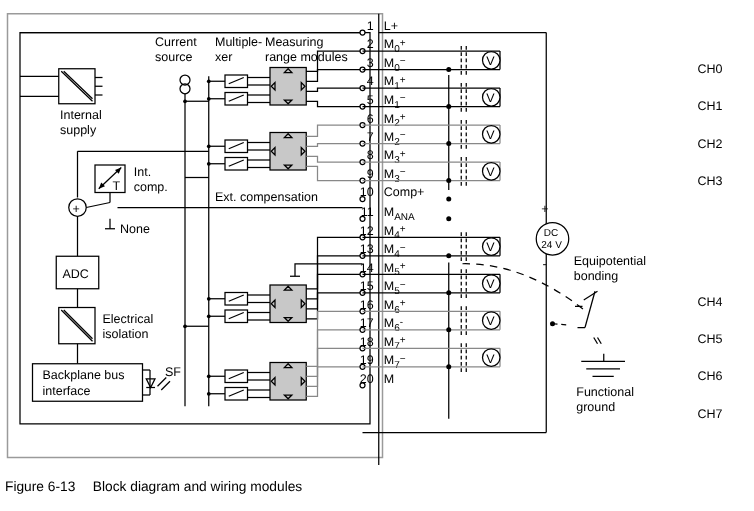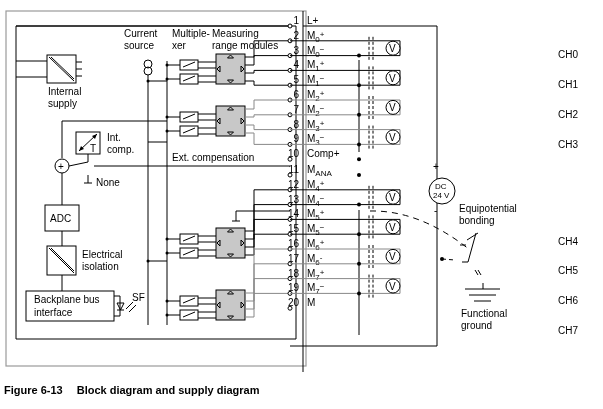--- a/index.html
+++ b/index.html
@@ -1,21 +1,21 @@
 <!DOCTYPE html>
 <html><head>
 <meta charset="utf-8">
 <style>
   html,body{margin:0;padding:0;background:#ffffff;}
   body{width:603px;height:409px;position:relative;overflow:hidden;font-family:"Liberation Sans",sans-serif;color:#000;}
   svg{position:absolute;left:0;top:0;}
   .t{font-family:"Liberation Sans",sans-serif;font-size:10px;fill:#000;}
   .ts{font-family:"Liberation Sans",sans-serif;font-size:7px;fill:#000;}
   .cap{position:absolute;left:4px;top:384px;font-size:11px;white-space:pre;}
-  .cap span{display:inline-block;font-weight:bold;}
+  .cap span{display:inline-block;}
 </style>
 </head>
 <body>
 
 <svg id="diagram" width="603" height="409" viewBox="0 0 603 409" xmlns="http://www.w3.org/2000/svg">
 
   <rect x="6" y="11" width="300" height="355" fill="none" stroke="#9a9a9a" stroke-width="1.2"></rect>
 
   <path d="M16 26 H296 V339 H16 Z" fill="none" stroke="#000" stroke-width="1"></path>
 
@@ -429,13 +429,13 @@
       <text class="t" x="558" y="245">CH4</text>
       <text class="t" x="558" y="274">CH5</text>
       <text class="t" x="558" y="304">CH6</text>
       <text class="t" x="558" y="334">CH7</text>
     </g>
 
   <polyline points="236,221 236,211 290,211" fill="none" stroke="#000"></polyline>
   <line x1="232" y1="221" x2="240" y2="221" stroke="#000"></line>
 </svg>
 
-<div class="cap"><span>Figure 6-13</span><span style="width:14px"></span><span>Block diagram and supply diagram</span></div>
+<div class="cap"><span>Figure 6-13</span><span style="width:14px"></span><span>Block diagram and wiring modules</span></div>
 
 </body></html>

